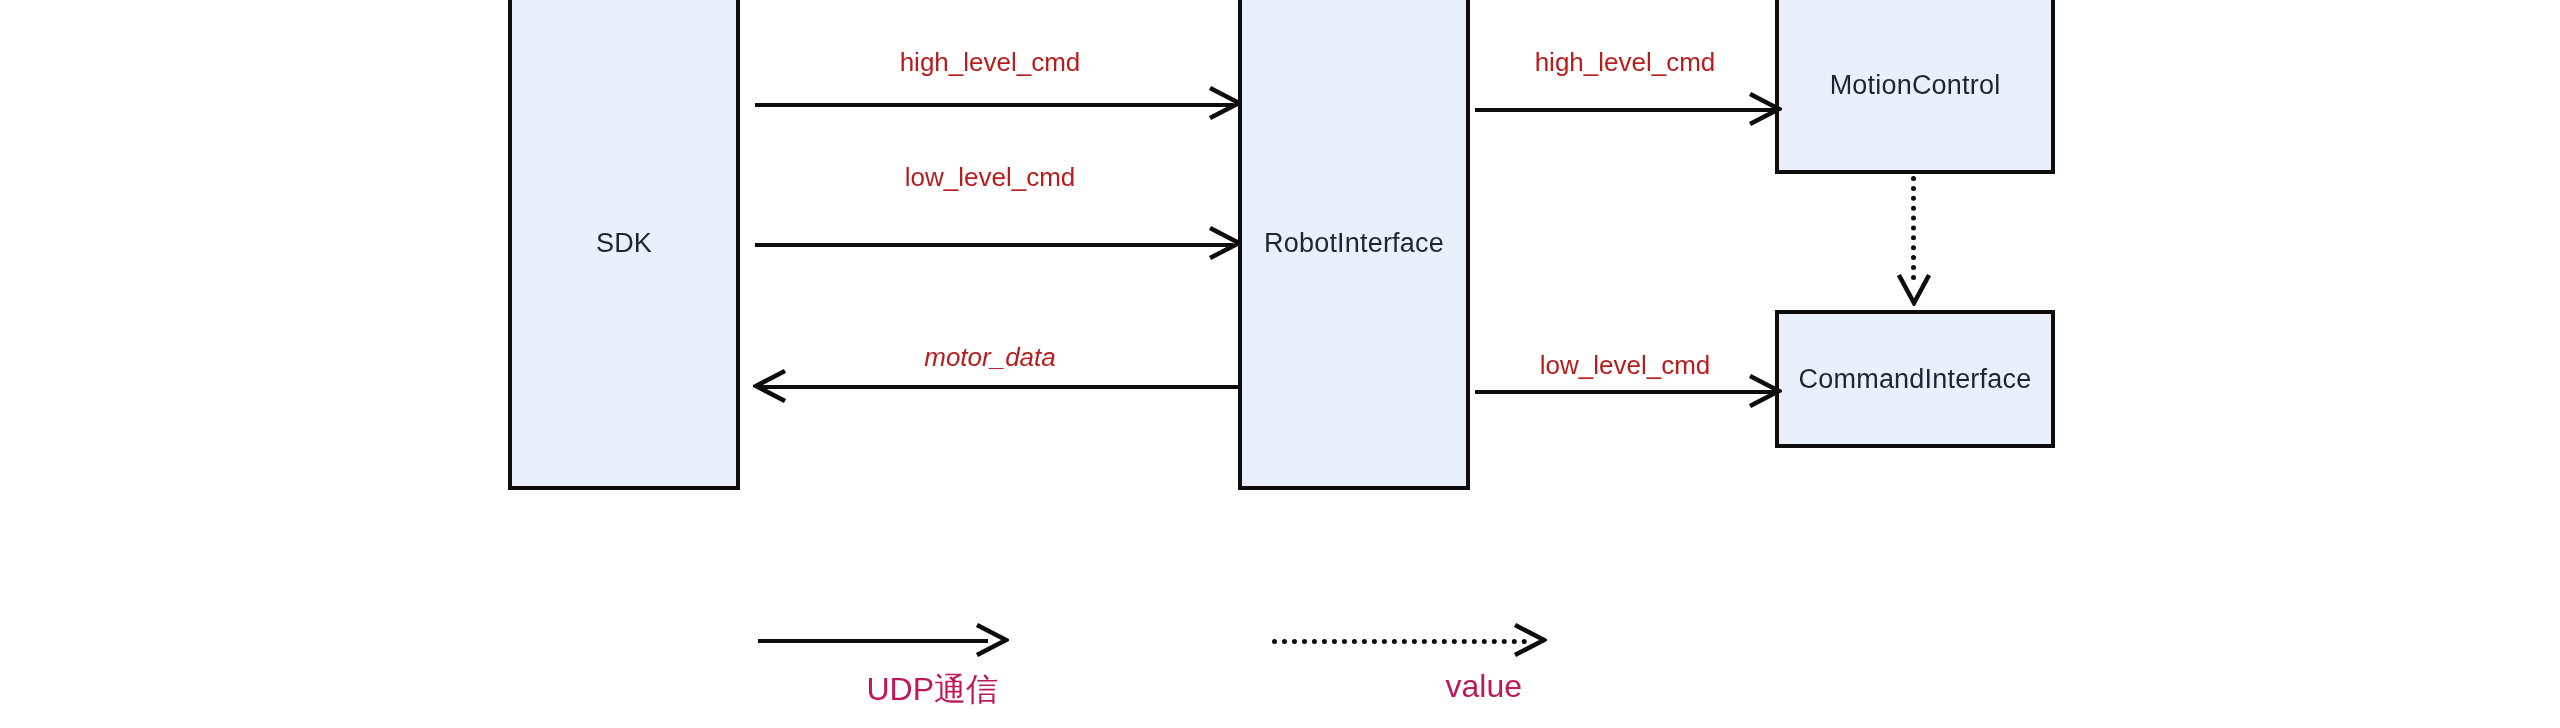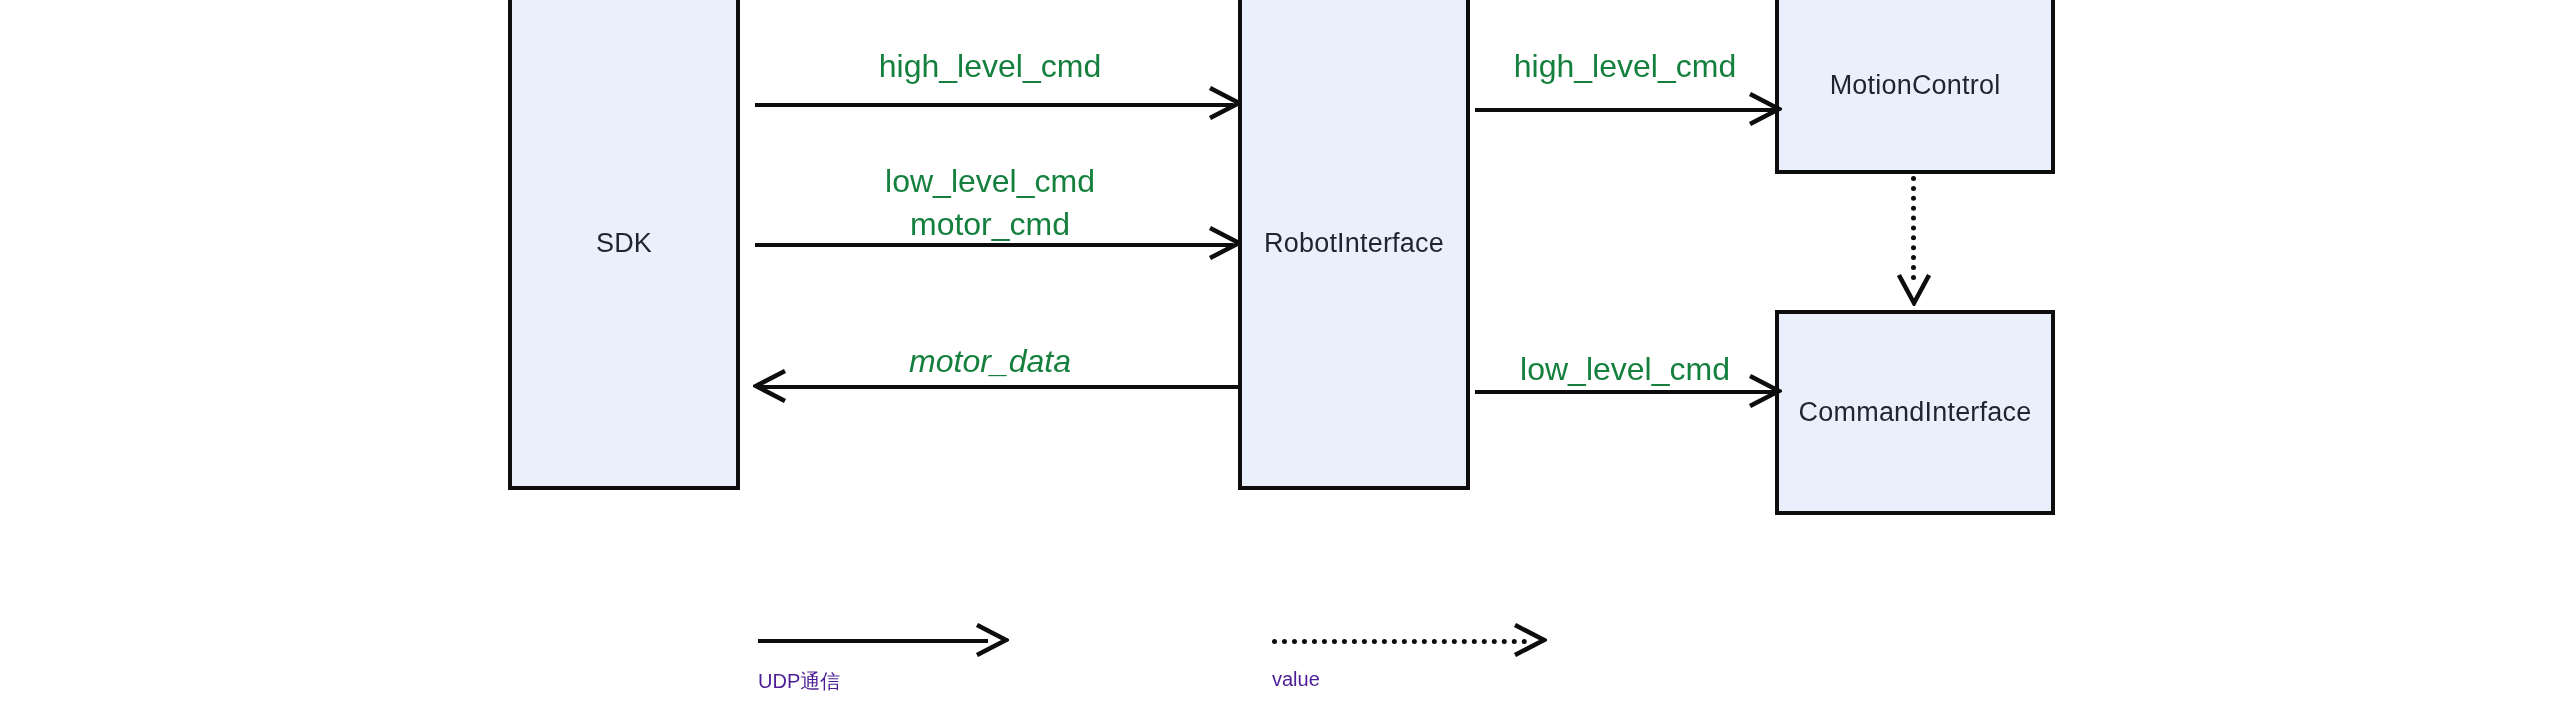--- a/index.html
+++ b/index.html
@@ -20,56 +20,56 @@
     display:flex;align-items:center;justify-content:center;
     color:#1f2430;
     font-size:27px;
     letter-spacing:.2px;
     line-height:1.2;
     text-align:center;
   }
   #node-sdk{left:508px;top:-4px;width:232px;height:494px;}
   #node-robotinterface{left:1238px;top:-4px;width:232px;height:494px;}
   #node-motioncontrol{left:1775px;top:-4px;width:280px;height:178px;}
-  #node-commandinterface{left:1775px;top:310px;width:280px;height:205px;}
+  #node-commandinterface{left:1775px;top:310px;width:280px;height:138px;}
 
   
   .edge-line{
     position:absolute;
     height:0;
     border-top:4px solid #0d0d0d;
   }
   .vdotline{
     position:absolute;
     width:0;
     border-left:5px dotted #0d0d0d;
   }
   .arrowhead{position:absolute;width:34px;height:34px;}
   .arrowhead svg{display:block;width:100%;height:100%;}
 
   
   .edge-label{
     position:absolute;
-    color:#15803d;
-    font-size:32px;
+    color:#b91c1c;
+    font-size:26px;
     white-space:nowrap;
     text-align:center;
     line-height:1.35;
   }
 
   
   .legend-item{position:absolute;}
   .legend-line{position:absolute;height:0;border-top:4px solid #0d0d0d;}
   .legend-dotline{position:absolute;height:0;border-top:5px dotted #0d0d0d;}
   .legend-label{
     position:absolute;
-    color:#4c1d95;
-    font-size:20px;
+    color:#be185d;
+    font-size:32px;
     white-space:nowrap;
-    text-align:left;
+    text-align:right;
   }
 </style>
 </head>
 <body>
 
 <div id="stage">
 
   <div class="node" id="node-sdk">
     <span>SDK</span>
   </div>
@@ -89,21 +89,20 @@
   <div class="edge-label" style="left:760px;top:45px;width:460px;">high_level_cmd</div>
   <div class="edge-line" style="left:755px;top:103px;width:478px;"></div>
   <div class="arrowhead" style="left:1208px;top:86px;">
     <svg viewBox="0 0 34 34">
         <path d="M4 3 L31 17 L4 31" fill="none" stroke="#0d0d0d" stroke-width="4.5" stroke-linecap="square" stroke-linejoin="miter"></path>
       </svg>
   </div>
 
   <div class="edge-label" style="left:760px;top:160px;width:460px;">
     <div>low_level_cmd</div>
-    <div>motor_cmd</div>
   </div>
   <div class="edge-line" style="left:755px;top:243px;width:478px;"></div>
   <div class="arrowhead" style="left:1208px;top:226px;">
     <svg viewBox="0 0 34 34">
         <path d="M4 3 L31 17 L4 31" fill="none" stroke="#0d0d0d" stroke-width="4.5" stroke-linecap="square" stroke-linejoin="miter"></path>
       </svg>
   </div>
 
   <div class="edge-label" style="left:760px;top:340px;width:460px;font-style:italic;">motor_data</div>
   <div class="edge-line" style="left:760px;top:385px;width:478px;"></div>

